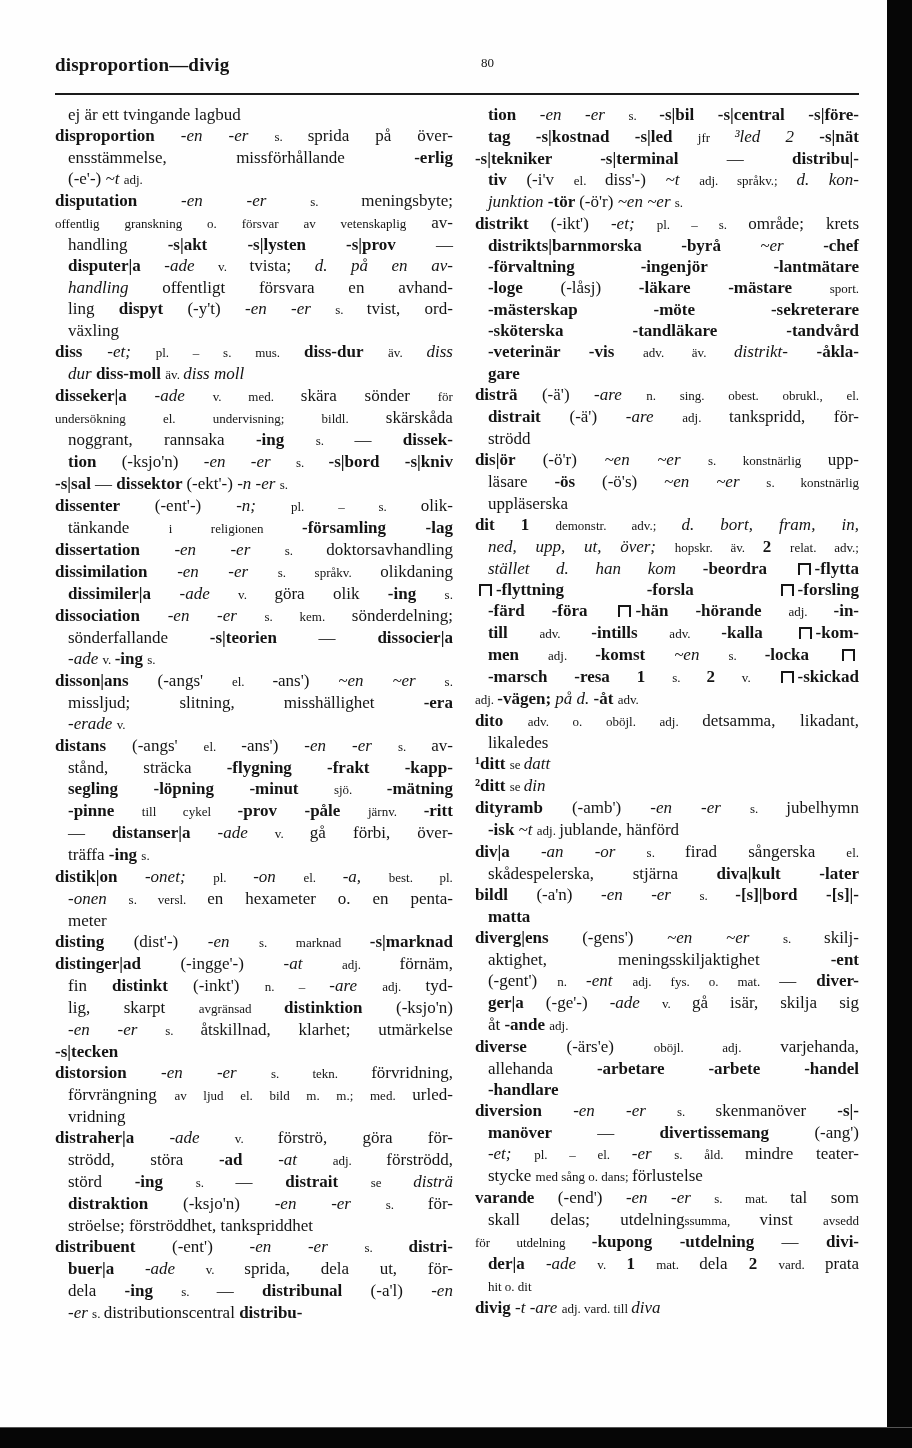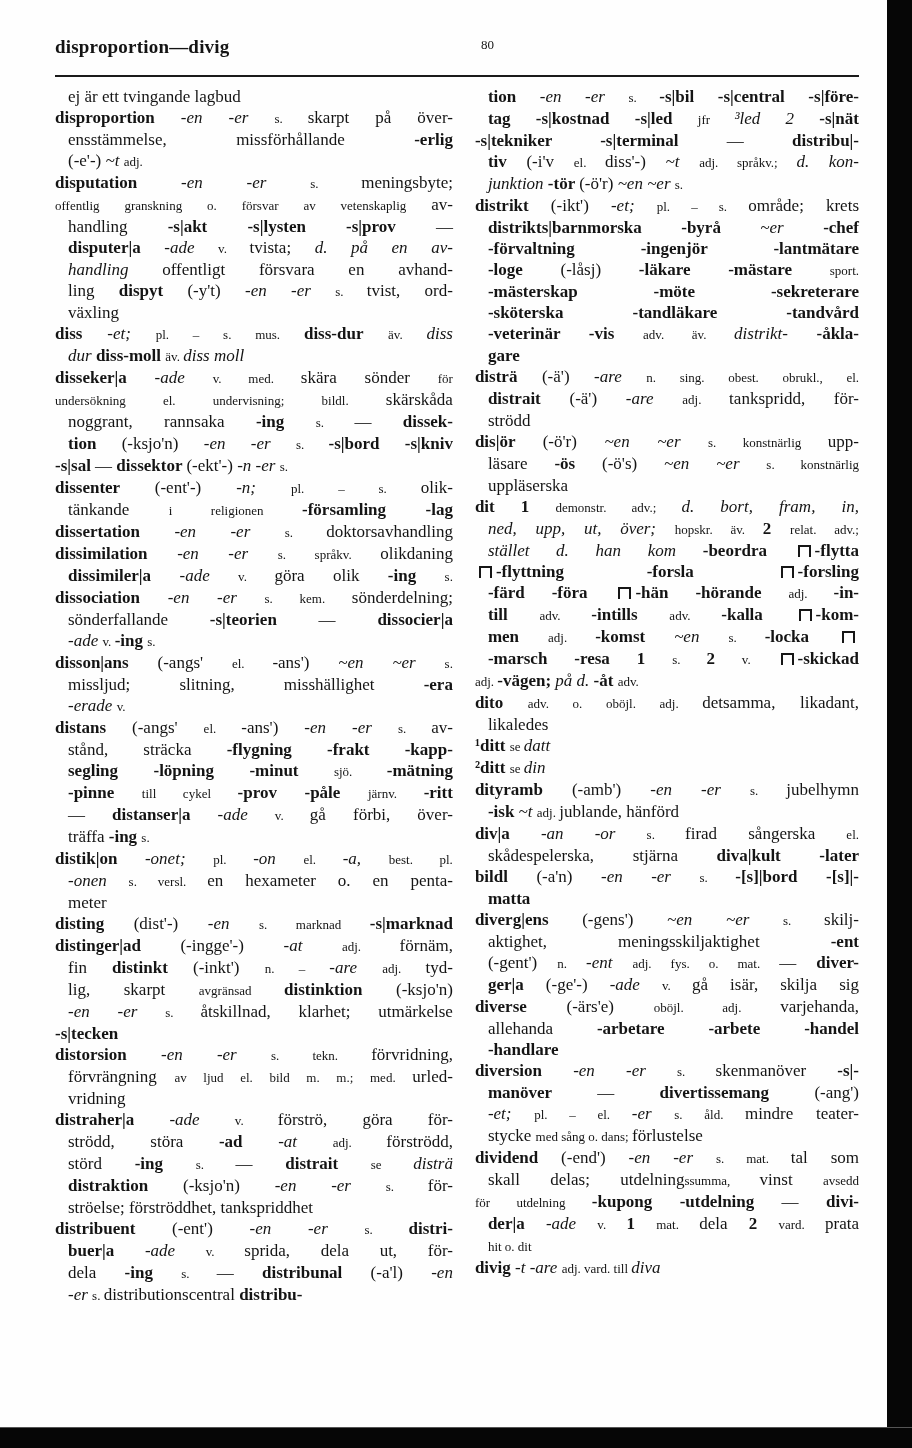--- a/index.html
+++ b/index.html
@@ -1,21 +1,21 @@
 <!DOCTYPE html>
 <html><head>
 <meta charset="utf-8">
 <style>
   html,body{margin:0;padding:0;background:#e8e8e8;}
   .page{position:relative;width:912px;height:1448px;background:#fefefe;overflow:hidden;
         font-family:"Liberation Serif","DejaVu Serif",serif;color:#141414;}
   .scan-edge-right{position:absolute;top:0;right:0;width:25px;height:1448px;background:#060606;}
   .scan-edge-bottom{position:absolute;left:0;bottom:0;width:912px;height:20px;background:#060606;border-top:1px solid #555;}
   .content{position:absolute;left:55px;top:36px;width:804px;}
-  .hdr{position:relative;height:26px;}
+  .hdr{position:relative;height:26px;margin-top:18px;}
   .hdr-title{font-weight:bold;font-size:19px;letter-spacing:.2px;}
   .hdr-page{position:absolute;left:426px;top:1px;font-size:13px;}
   .hdr-rule{border:none;border-top:2.5px solid #1a1a1a;margin:13px 0 0 0;}
   .cols{display:flex;gap:22px;margin-top:9px;}
   .col{font-size:17px;line-height:21px;}
   .col-left{width:404px;}
   .col-right{width:390px;}
   .line{text-align:justify;text-align-last:justify;white-space:normal;}
   .line.nj{text-align-last:left;}
   .line.ind{padding-left:13px;}
@@ -32,21 +32,21 @@
 <div class="page">
   <div class="content">
     <div class="hdr">
       <span class="hdr-title">disproportion—divig</span>
       <span class="hdr-page">80</span>
     </div>
     <hr class="hdr-rule">
     <div class="cols">
       <div class="col col-left" id="col-left">
           <div class="line ind nj"><span class="t-n">ej är ett tvingande lagbud</span></div>
-          <div class="line"><span class="t-b">disproportion </span><span class="t-i">-en -er </span><span class="t-s">s. </span><span class="t-n">skarpt på över-</span></div>
+          <div class="line"><span class="t-b">disproportion </span><span class="t-i">-en -er </span><span class="t-s">s. </span><span class="t-n">sprida på över-</span></div>
           <div class="line ind"><span class="t-n">ensstämmelse, missförhållande </span><span class="t-b">-erlig</span></div>
           <div class="line ind nj"><span class="t-n">(-e'-) </span><span class="t-i">~t </span><span class="t-s">adj.</span></div>
           <div class="line"><span class="t-b">disputation </span><span class="t-i">-en -er </span><span class="t-s">s. </span><span class="t-n">meningsbyte;</span></div>
           <div class="line"><span class="t-s">offentlig granskning o. försvar av vetenskaplig </span><span class="t-n">av-</span></div>
           <div class="line ind"><span class="t-n">handling </span><span class="t-b">-s|akt -s|lysten -s|prov </span><span class="t-n">—</span></div>
           <div class="line ind"><span class="t-b">disputer|a </span><span class="t-i">-ade </span><span class="t-s">v. </span><span class="t-n">tvista; </span><span class="t-i">d. på en av-</span></div>
           <div class="line ind"><span class="t-i">handling </span><span class="t-n">offentligt försvara en avhand-</span></div>
           <div class="line ind"><span class="t-n">ling </span><span class="t-b">dispyt </span><span class="t-n">(-y't) </span><span class="t-i">-en -er </span><span class="t-s">s. </span><span class="t-n">tvist, ord-</span></div>
           <div class="line ind nj"><span class="t-n">växling</span></div>
           <div class="line"><span class="t-b">diss </span><span class="t-i">-et; </span><span class="t-s">pl. – s. mus. </span><span class="t-b">diss-dur </span><span class="t-s">äv. </span><span class="t-i">diss</span></div>
@@ -131,28 +131,29 @@
           <div class="line"><span class="t-b">dityramb </span><span class="t-n">(-amb') </span><span class="t-i">-en -er </span><span class="t-s">s. </span><span class="t-n">jubelhymn</span></div>
           <div class="line ind nj"><span class="t-b">-isk </span><span class="t-i">~t </span><span class="t-s">adj. </span><span class="t-n">jublande, hänförd</span></div>
           <div class="line"><span class="t-b">div|a </span><span class="t-i">-an -or </span><span class="t-s">s. </span><span class="t-n">firad sångerska </span><span class="t-s">el.</span></div>
           <div class="line ind"><span class="t-n">skådespelerska, stjärna </span><span class="t-b">diva|kult -later</span></div>
           <div class="line"><span class="t-b">bildl </span><span class="t-n">(-a'n) </span><span class="t-i">-en -er </span><span class="t-s">s. </span><span class="t-b">-[s]|bord -[s]|-</span></div>
           <div class="line ind nj"><span class="t-b">matta</span></div>
           <div class="line"><span class="t-b">diverg|ens </span><span class="t-n">(-gens') </span><span class="t-i">~en ~er </span><span class="t-s">s. </span><span class="t-n">skilj-</span></div>
           <div class="line ind"><span class="t-n">aktighet, meningsskiljaktighet </span><span class="t-b">-ent</span></div>
           <div class="line ind"><span class="t-n">(-gent') </span><span class="t-s">n. </span><span class="t-i">-ent </span><span class="t-s">adj. fys. o. mat. </span><span class="t-n">— </span><span class="t-b">diver-</span></div>
           <div class="line ind"><span class="t-b">ger|a </span><span class="t-n">(-ge'-) </span><span class="t-i">-ade </span><span class="t-s">v. </span><span class="t-n">gå isär, skilja sig</span></div>
+          <div class="line ind nj"><span class="t-n">åt </span><span class="t-b">-ande </span><span class="t-s">adj.</span></div>
           <div class="line"><span class="t-b">diverse </span><span class="t-n">(-ärs'e) </span><span class="t-s">oböjl. adj. </span><span class="t-n">varjehanda,</span></div>
           <div class="line ind"><span class="t-n">allehanda </span><span class="t-b">-arbetare -arbete -handel</span></div>
           <div class="line ind nj"><span class="t-b">-handlare</span></div>
           <div class="line"><span class="t-b">diversion </span><span class="t-i">-en -er </span><span class="t-s">s. </span><span class="t-n">skenmanöver </span><span class="t-b">-s|-</span></div>
           <div class="line ind"><span class="t-b">manöver </span><span class="t-n">— </span><span class="t-b">divertissemang </span><span class="t-n">(-ang')</span></div>
           <div class="line ind"><span class="t-i">-et; </span><span class="t-s">pl. – el. </span><span class="t-i">-er </span><span class="t-s">s. åld. </span><span class="t-n">mindre teater-</span></div>
           <div class="line ind nj"><span class="t-n">stycke </span><span class="t-s">med sång o. dans; </span><span class="t-n">förlustelse</span></div>
-          <div class="line"><span class="t-b">dividend </span><span class="t-n">(-end') </span><span class="t-i">-en -er </span><span class="t-s">s. mat. </span><span class="t-n">tal som</span></div>
+          <div class="line"><span class="t-b">varande </span><span class="t-n">(-end') </span><span class="t-i">-en -er </span><span class="t-s">s. mat. </span><span class="t-n">tal som</span></div>
           <div class="line ind"><span class="t-n">skall delas; utdelning</span><span class="t-s">ssumma, </span><span class="t-n">vinst </span><span class="t-s">avsedd</span></div>
           <div class="line"><span class="t-s">för utdelning </span><span class="t-b">-kupong -utdelning </span><span class="t-n">— </span><span class="t-b">divi-</span></div>
           <div class="line ind"><span class="t-b">der|a </span><span class="t-i">-ade </span><span class="t-s">v. </span><span class="t-b">1 </span><span class="t-s">mat. </span><span class="t-n">dela </span><span class="t-b">2 </span><span class="t-s">vard. </span><span class="t-n">prata</span></div>
           <div class="line ind nj"><span class="t-s">hit o. dit</span></div>
           <div class="line nj"><span class="t-b">divig </span><span class="t-i">-t -are </span><span class="t-s">adj. vard. till </span><span class="t-i">diva</span></div>
         </div>
     </div>
   </div>
   <div class="scan-edge-right"></div>
   <div class="scan-edge-bottom"></div>

